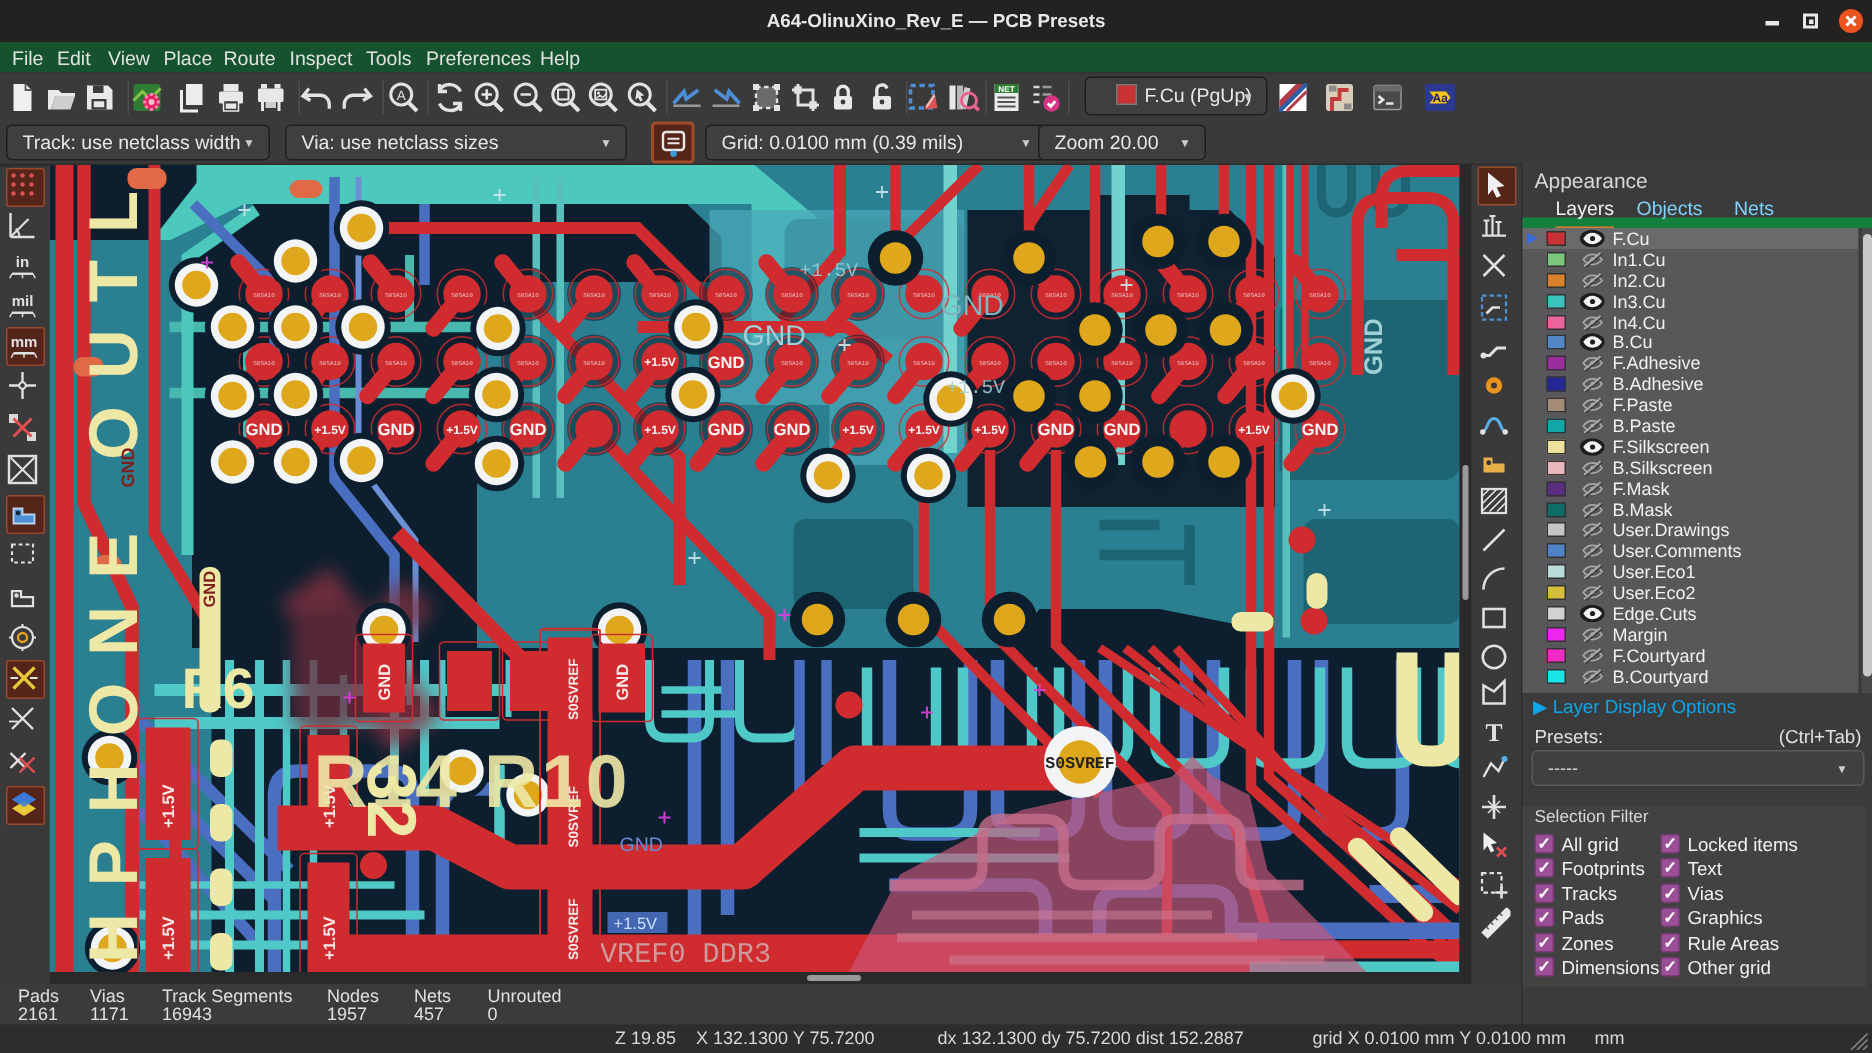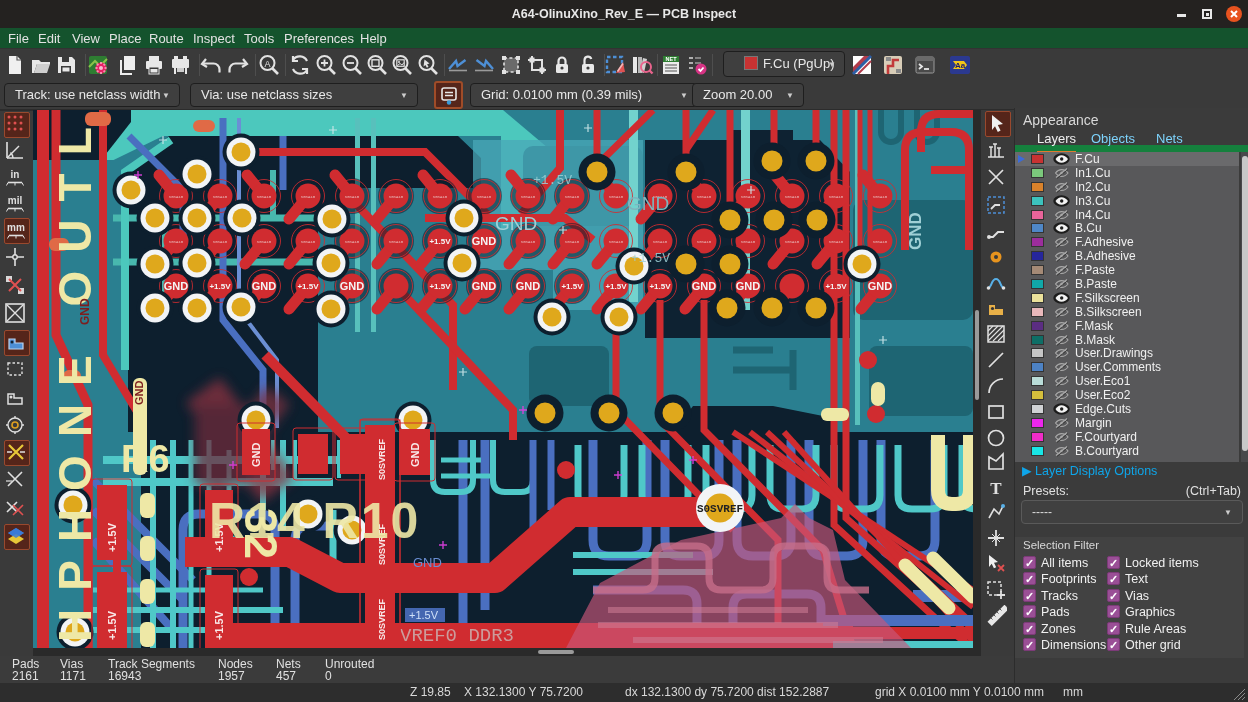--- a/index.html
+++ b/index.html
@@ -70,21 +70,21 @@
 .cbrow .cbl:last-child{left:110px}
 #statusbar{position:absolute;left:0;top:656px;width:1014px;height:27px;background:#3b3b3b;font-size:12px;color:#e0e0e0}
 #statusbar .lab{position:absolute;top:1px}
 #statusbar .val{position:absolute;top:13px}
 #bottombar{position:absolute;left:0;top:683px;width:1248px;height:19px;background:#2d2d2d;font-size:12px;color:#d8d8d8}
 #bottombar span{position:absolute;top:2px}
 #grip{position:absolute;right:2px;top:688px;width:14px;height:12px}
 </style></head><body>
 <div id="app">
 <div id="titlebar">
-      <span class="ttext">A64-OlinuXino_Rev_E — PCB Inspect</span>
+      <span class="ttext">A64-OlinuXino_Rev_E — PCB Presets</span>
       <span class="wmin"></span>
       <span class="wmax"></span>
       <span class="wclose"><svg width="18" height="18" viewBox="0 0 18 18">
           <circle cx="9" cy="9" r="8" fill="#e8531f"></circle>
           <path d="M6 6l6 6M12 6l-6 6" stroke="#fff" stroke-width="2"></path>
         </svg></span>
     </div>
 <div id="menubar">
       <span style="left:8px" class="mi">File</span>
       <span style="left:38px" class="mi">Edit</span>
@@ -1184,21 +1184,21 @@
         </div>
       </div>
   <div id="listscroll"></div>
   <div id="ldo">▶ <span>Layer Display Options</span></div>
   <div id="presetrow"><span>Presets:</span><span id="ctab">(Ctrl+Tab)</span></div>
   <div id="presetcombo">-----<span class="arr2" style="right:10px">▼</span></div>
   <div id="selfilter">
         <div id="sftitle">Selection Filter</div>
         <div class="cbrow">
           <span class="cb">✓</span>
-          <span class="cbl">All items</span>
+          <span class="cbl">All grid</span>
           <span class="cb c2">✓</span>
           <span class="cbl">Locked items</span>
         </div>
         <div class="cbrow">
           <span class="cb">✓</span>
           <span class="cbl">Footprints</span>
           <span class="cb c2">✓</span>
           <span class="cbl">Text</span>
         </div>
         <div class="cbrow">

